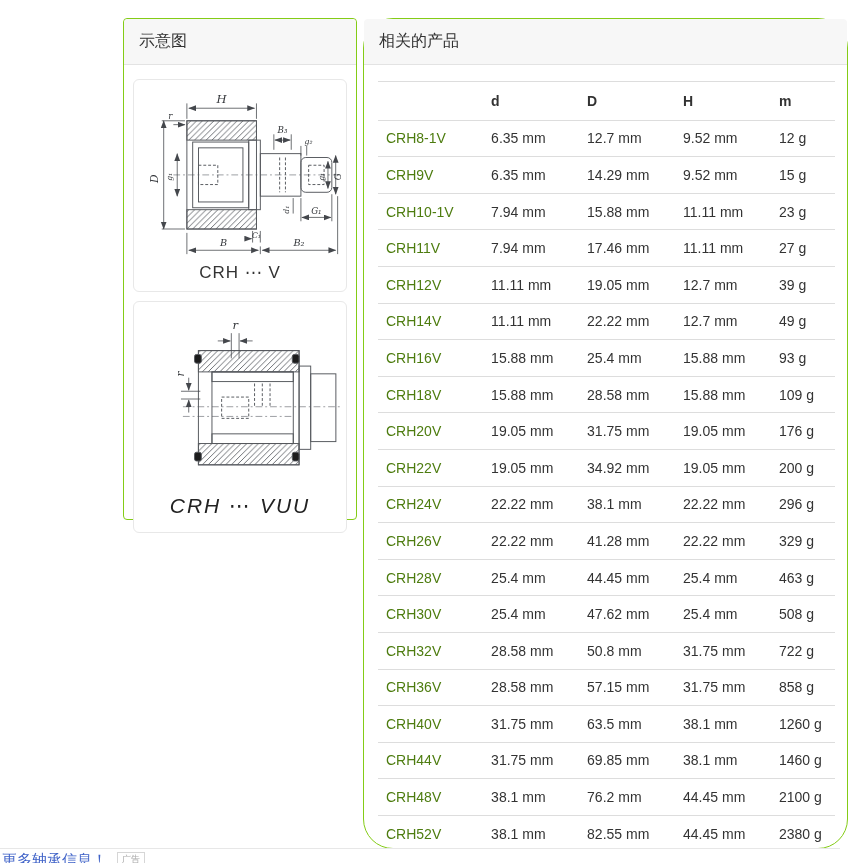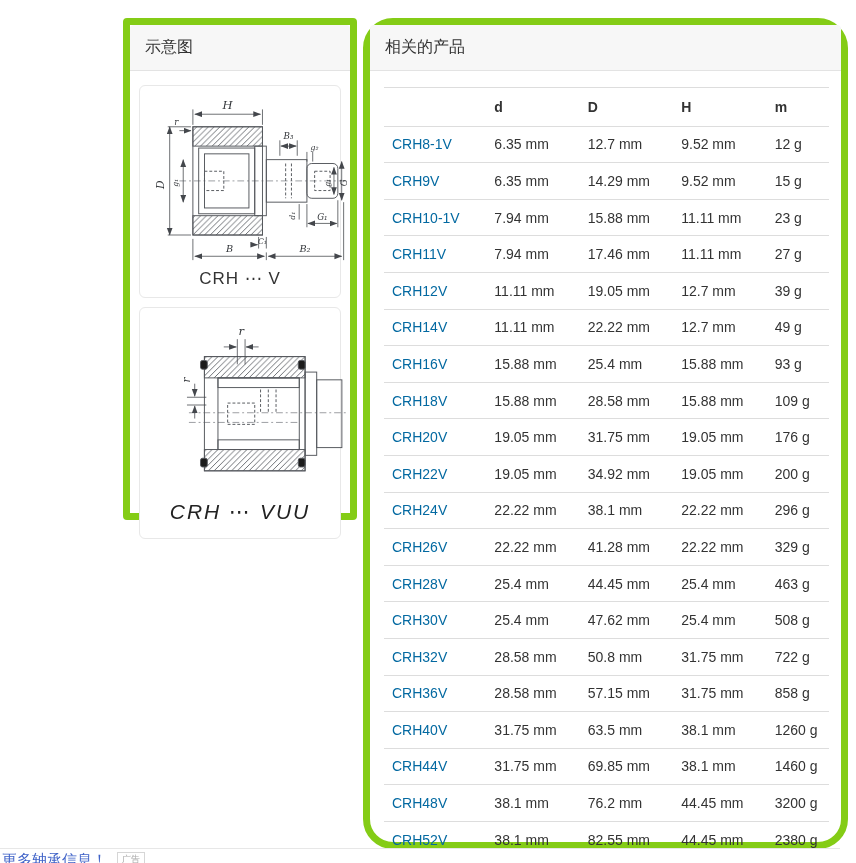--- a/index.html
+++ b/index.html
@@ -1,21 +1,21 @@
 <!DOCTYPE html>
 <html><head>
 <meta charset="utf-8">
 <style>
   * { margin:0; padding:0; box-sizing:border-box; }
   html,body { background:#fff; }
   body { font-family:"Liberation Sans","DejaVu Sans",sans-serif; color:#333; }
   .canvas { position:relative; width:856px; height:863px; overflow:hidden; background:#fff; }
 
   
-  .panel { position:absolute; background:#fff; border:7px solid #84cc16; border-radius:4px; }
+  .panel { position:absolute; background:#fff; border:1px solid #84cc16; border-radius:4px; }
   .panel-left  { left:123px; top:18px; width:234px; height:502px; }
   .panel-right { left:363px; top:18px; width:485px; height:831px;border-radius:30px; }
   .panel-heading { background:#f7f7f7; border-bottom:1px solid #e3e3e3; border-radius:4px 4px 0 0;
                    padding:12px 15px; font-size:16px; color:#333; }
   .panel-body-left { padding:14px 9px; }
   .panel-body-right { padding:16px 12px 0 14px; }
 
   
   .img-card { border:1px solid #e8e8e8; border-radius:6px; background:#fff; padding:6px 4px 4px;
               text-align:center; }
@@ -23,21 +23,21 @@
   .diag-caption-1 { font-size:17px; color:#333; letter-spacing:1px; padding-bottom:4px; }
   .diag-caption-2 { font-size:21px; color:#222; letter-spacing:2px; padding-bottom:10px;font-style:italic; }
   .dim { font-family:"DejaVu Serif","Liberation Serif",serif; font-style:italic; fill:#33363a; }
 
   
   table.products { width:100%; border-collapse:collapse; table-layout:fixed; }
   table.products th, table.products td {
       text-align:left; font-size:14px; color:#333; padding:0 8px; height:36.6px;
       vertical-align:middle; border-top:1px solid #ddd; }
   table.products th { font-weight:bold; height:38.6px; }
-  table.products a { color:#0369a1; text-decoration:none; }
+  table.products a { color:#4d7c0f; text-decoration:none; }
 
   
   .footer { position:absolute; left:0; top:848px; width:840px; height:15px;
             border-top:1px solid #e7e7e7; overflow:hidden; background:#fff; }
   .footer-inner { display:flex; align-items:flex-start; padding:3px 0 0 2px; }
   .footer-link { color:#3f62c8; font-size:15px; line-height:15px; white-space:nowrap; }
   .footer-badge { margin-left:10px; border:1px solid #d6d6d6; color:#aaa; font-size:9px;
                   line-height:9px; padding:2px 4px; background:#fff; }
 </style>
 </head>
@@ -328,21 +328,21 @@
               <td>31.75 mm</td>
               <td>69.85 mm</td>
               <td>38.1 mm</td>
               <td>1460 g</td>
             </tr>
             <tr>
               <td><a href="#">CRH48V</a></td>
               <td>38.1 mm</td>
               <td>76.2 mm</td>
               <td>44.45 mm</td>
-              <td>3200 g</td>
+              <td>2100 g</td>
             </tr>
             <tr>
               <td><a href="#">CRH52V</a></td>
               <td>38.1 mm</td>
               <td>82.55 mm</td>
               <td>44.45 mm</td>
               <td>2380 g</td>
             </tr>
           </tbody>
       </table>

